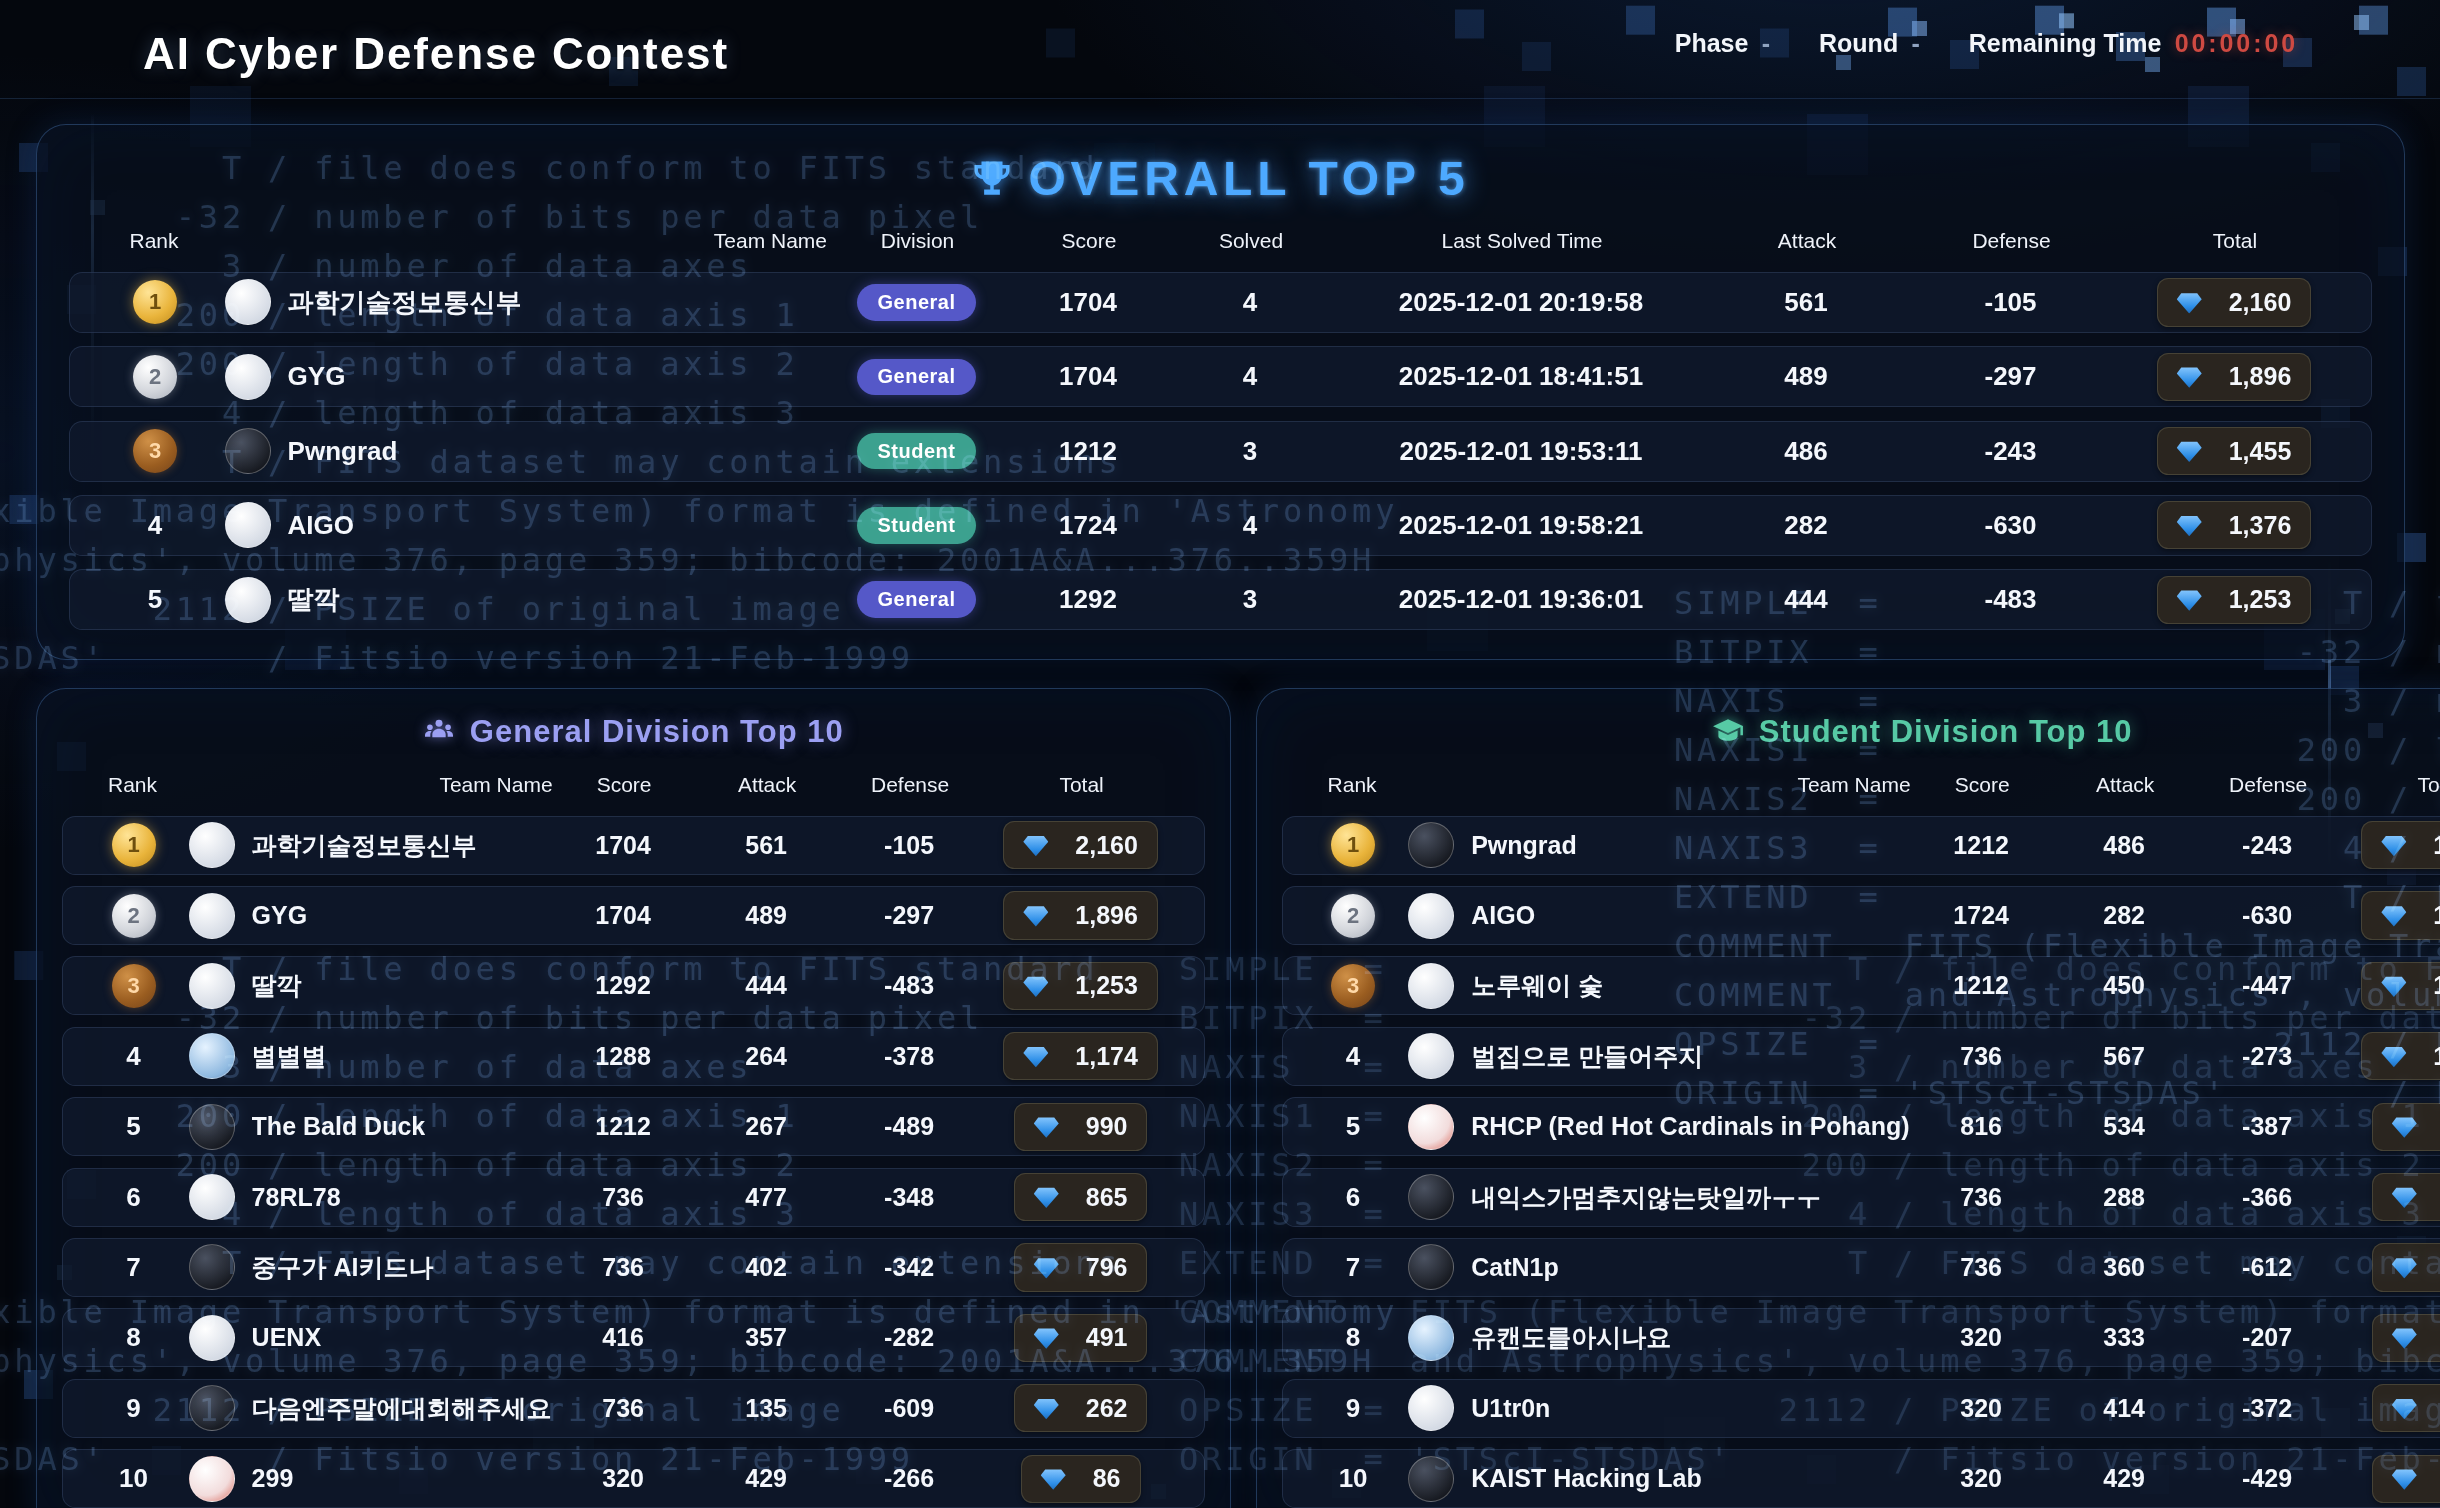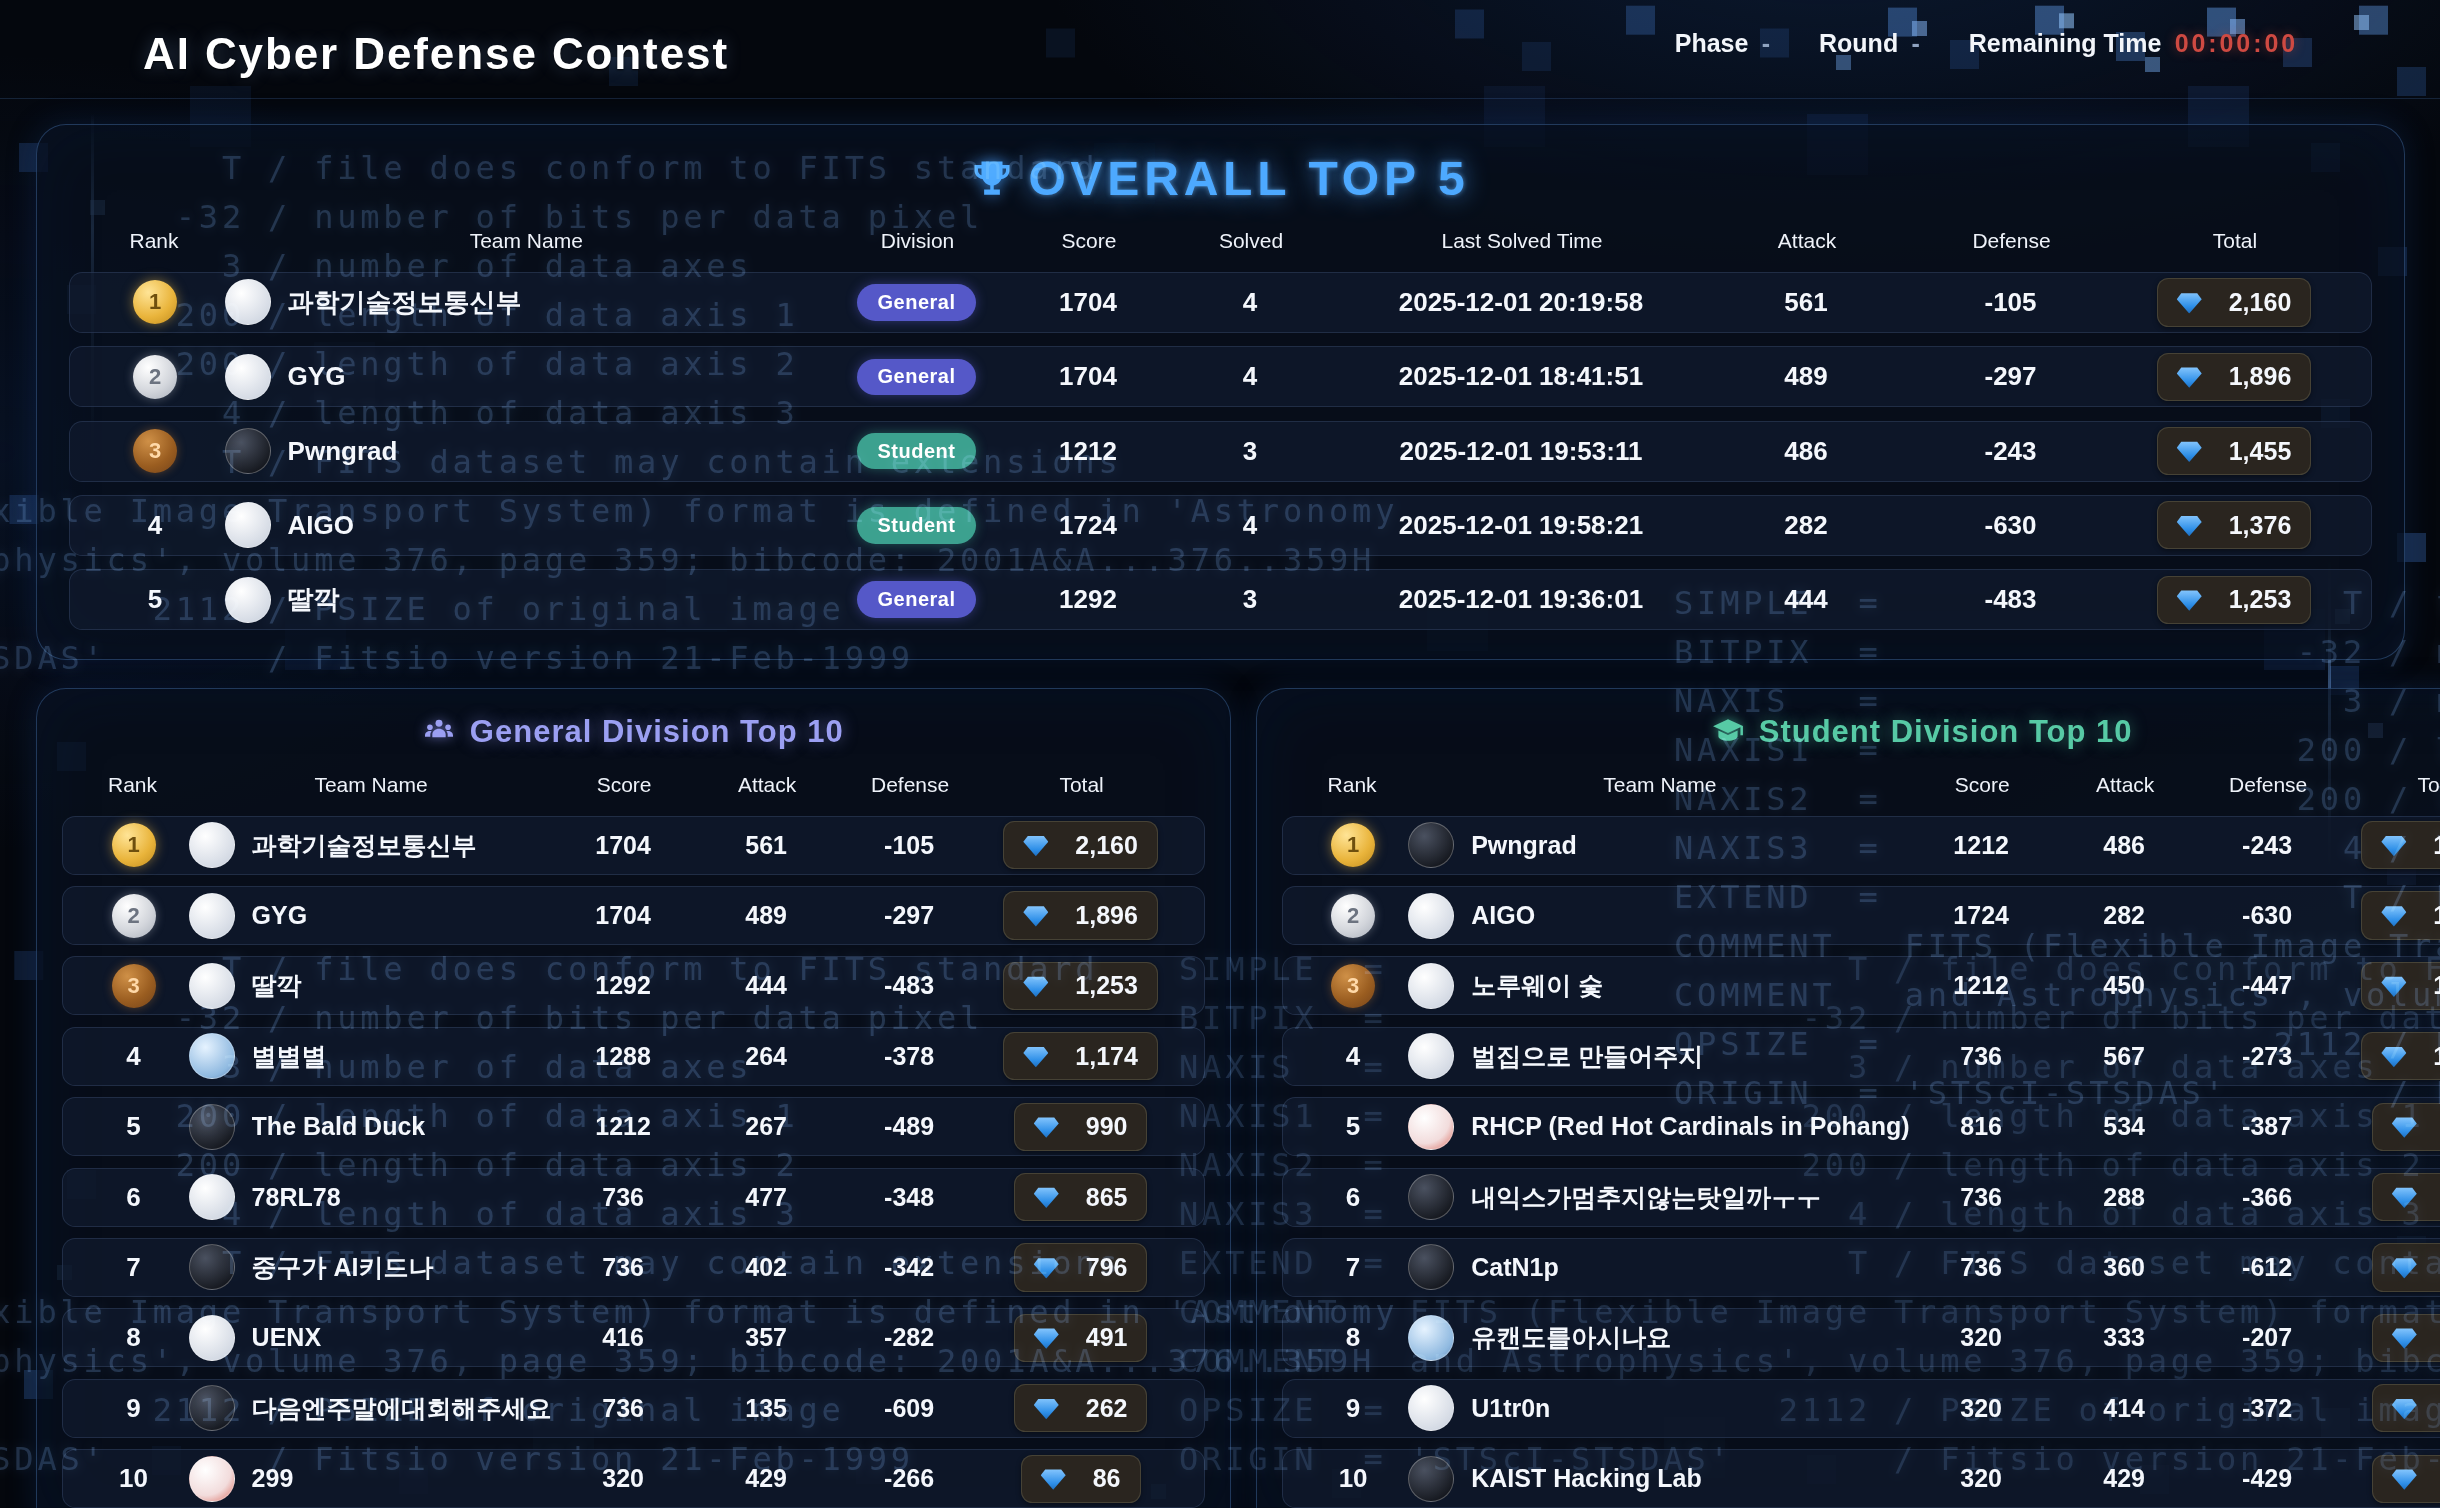--- a/index.html
+++ b/index.html
@@ -68,21 +68,21 @@
   .ptitle .ticon{display:flex;}
   .t-overall{font-size:48px;font-weight:800;letter-spacing:4.8px;color:#4da9ff;
     text-shadow:0 0 25px rgba(70,160,255,.8),0 0 5.7px rgba(120,190,255,.6);}
   .t-general{font-size:31px;font-weight:800;letter-spacing:1px;color:#9b9ff2;text-shadow:0 0 15px rgba(140,145,240,.5);}
   .t-student{font-size:31px;font-weight:800;letter-spacing:1px;color:#57caa5;text-shadow:0 0 15px rgba(80,200,165,.5);}
   
   .o-grid{display:grid;grid-template-columns:124px 1fr 181px 162px 162px 380px 190px 219px 228px;align-items:center;}
   .d-grid{display:grid;grid-template-columns:95px 1fr 143px 143px 143px 200px;align-items:center;}
   .thead{padding:5.7px 23px;margin-bottom:13.3px;font-size:21px;font-weight:400;color:#eef2f9;}
   .thead .hc{text-align:center;}
-  .thead .hl{text-align:center;padding-left:9.5px;}
+  .thead .hl{text-align:right;padding-left:9.5px;}
   .rows{display:flex;flex-direction:column;gap:13.3px;}
   .bottom .rows{gap:11.4px;}
   .row{height:59px;background:rgba(16,26,46,.72);border:1px solid rgba(130,170,230,.16);border-radius:13.3px;
     padding:0 23px;font-size:26px;font-weight:600;color:#f4f7fc;}
   .bottom .row{height:57px;font-size:25px;}
   .cell{display:flex;align-items:center;justify-content:center;}
   .c-rank{justify-content:center;}
   .c-team{justify-content:flex-start;gap:17px;padding-left:7.6px;}
   .tname{font-weight:700;white-space:nowrap;overflow:hidden;text-overflow:ellipsis;}
   .rankplain{font-size:26px;font-weight:700;}

